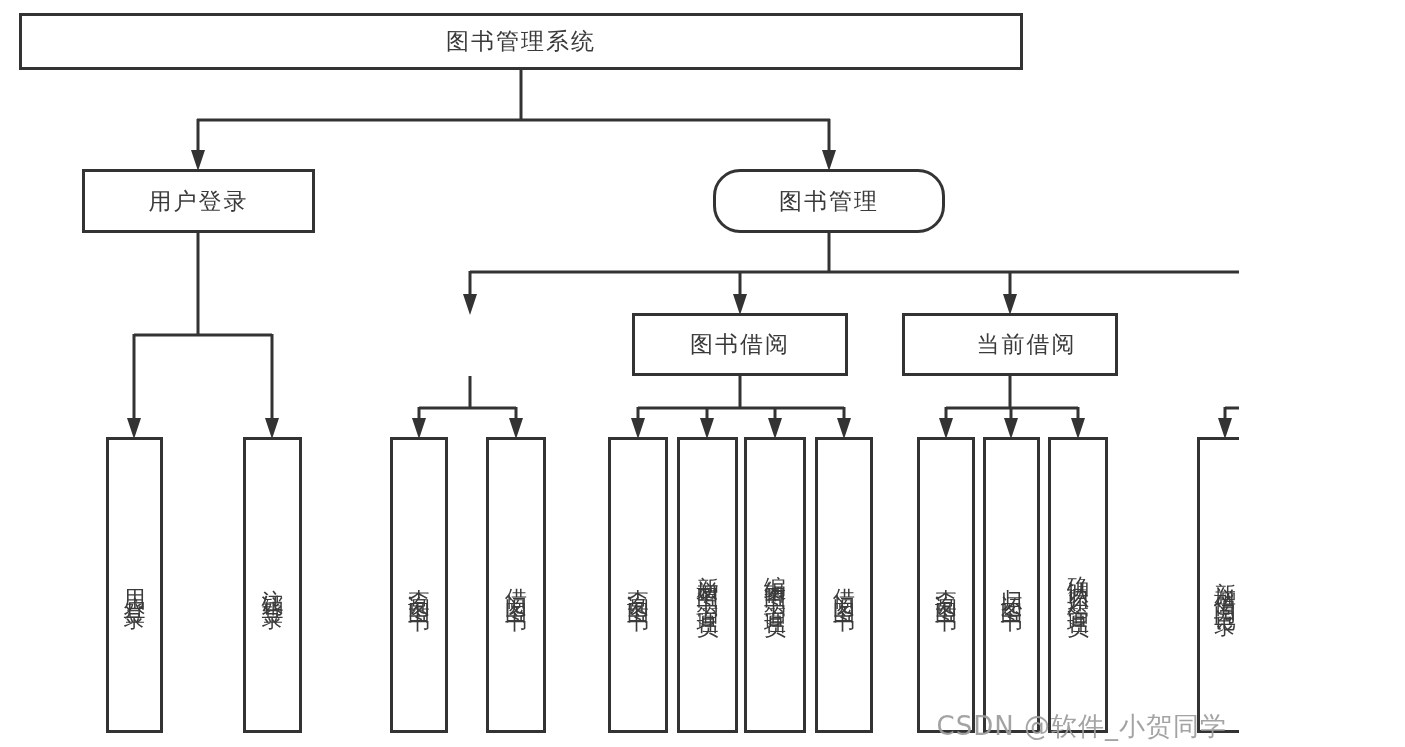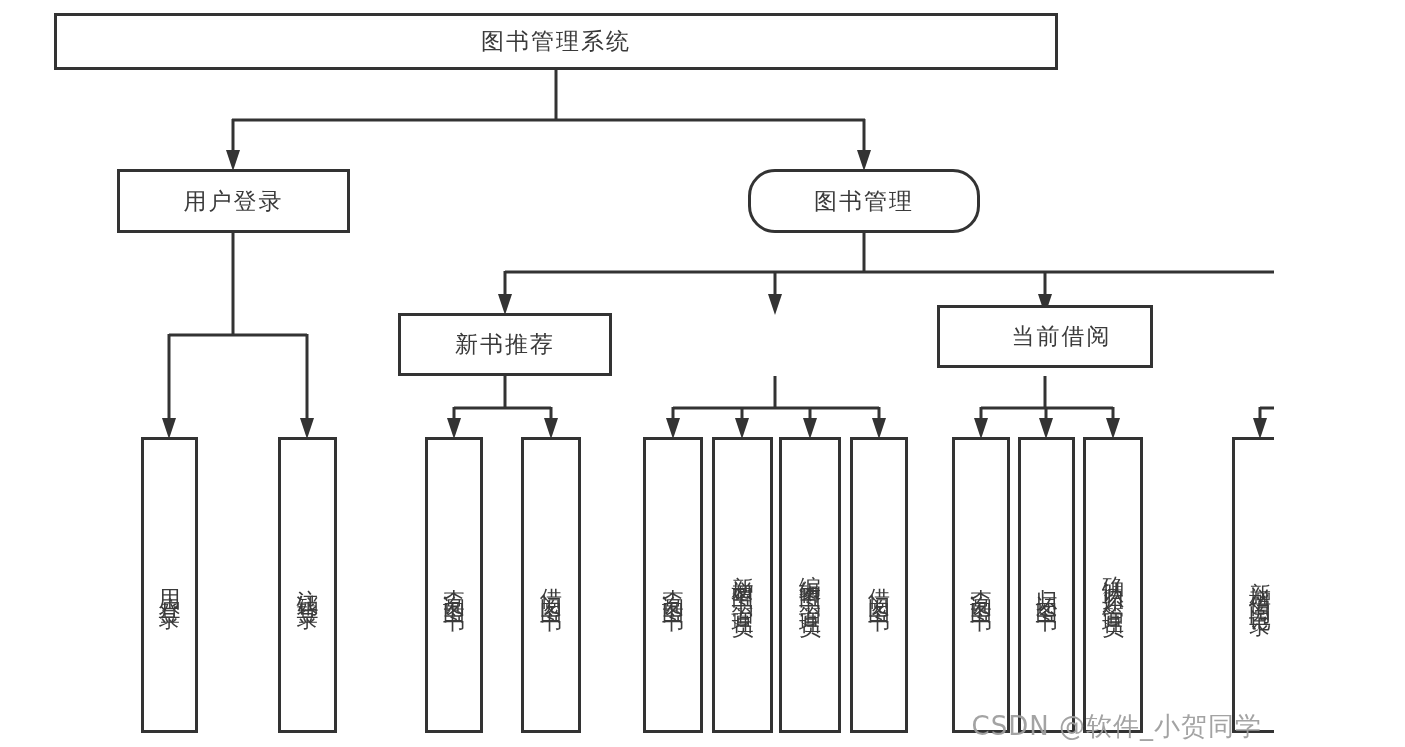--- a/index.html
+++ b/index.html
@@ -3,21 +3,20 @@
 <meta charset="utf-8">
 <style>
   html, body { margin: 0; padding: 0; background: #ffffff; }
   #stage {
     position: relative;
     width: 1239px;
     height: 747px;
     background: #ffffff;
     font-family: "DejaVu Sans", "Liberation Sans", sans-serif;
     overflow: hidden;
-    margin-left: 35px;
   }
   #connectors {
     position: absolute;
     left: 0; top: 0;
     width: 1405px; height: 747px;
     z-index: 1;
   }
   .box {
     position: absolute;
     box-sizing: border-box;
@@ -41,21 +40,21 @@
     white-space: normal;
     line-height: 1;
   }
   
   .b-root            { left: 19px;   top: 13px;  width: 1004px; height: 57px; }
   .b-user-login      { left: 82px;   top: 169px; width: 233px;  height: 64px; }
   .b-book-mgmt       { left: 713px;  top: 169px; width: 232px;  height: 64px; border-radius: 27px; }
   
   .b-new-book-rec    { left: 363px;  top: 313px; width: 214px;  height: 63px; }
   .b-book-borrow     { left: 632px;  top: 313px; width: 216px;  height: 63px; }
-  .b-current-borrow  { left: 902px;  top: 305px; width: 216px;  height: 63px; padding-left: 33px; }
+  .b-current-borrow  { left: 902px;  top: 313px; width: 216px;  height: 63px; padding-left: 33px; }
   .b-borrow-record   { left: 1172px; top: 313px; width: 213px;  height: 63px; }
   
   .b-leaf-1  { left: 106px;  top: 437px; width: 57px; height: 296px; }
   .b-leaf-2  { left: 243px;  top: 437px; width: 59px; height: 296px; }
   .b-leaf-3  { left: 390px;  top: 437px; width: 58px; height: 296px; }
   .b-leaf-4  { left: 486px;  top: 437px; width: 60px; height: 296px; }
   .b-leaf-5  { left: 608px;  top: 437px; width: 60px; height: 296px; }
   .b-leaf-6  { left: 677px;  top: 437px; width: 61px; height: 296px; letter-spacing: 6px; }
   .b-leaf-7  { left: 744px;  top: 437px; width: 62px; height: 296px; letter-spacing: 6px; }
   .b-leaf-8  { left: 815px;  top: 437px; width: 58px; height: 296px; }
@@ -144,21 +143,21 @@
       <polygon points="1218,418 1232,418 1225,439"></polygon>
       <polygon points="1334,418 1348,418 1341,439"></polygon>
     </g>
   </svg>
 
   <div class="box b-root">图书管理系统</div>
 
   <div class="box b-user-login">用户登录</div>
   <div class="box b-book-mgmt">图书管理</div>
 
-  <div class="box b-new-book-rec">新书推荐</div>
+  <div class="box b-book-borrow">图书借阅</div>
   <div class="box b-current-borrow">当前借阅</div>
 
   <div class="box leaf b-leaf-1">用户登录</div>
   <div class="box leaf b-leaf-2">注销登录</div>
 
   <div class="box leaf b-leaf-3">查询图书</div>
   <div class="box leaf b-leaf-4">借阅图书</div>
 
   <div class="box leaf b-leaf-5">查询图书</div>
   <div class="box leaf b-leaf-6">新增图书（管理员）</div>

